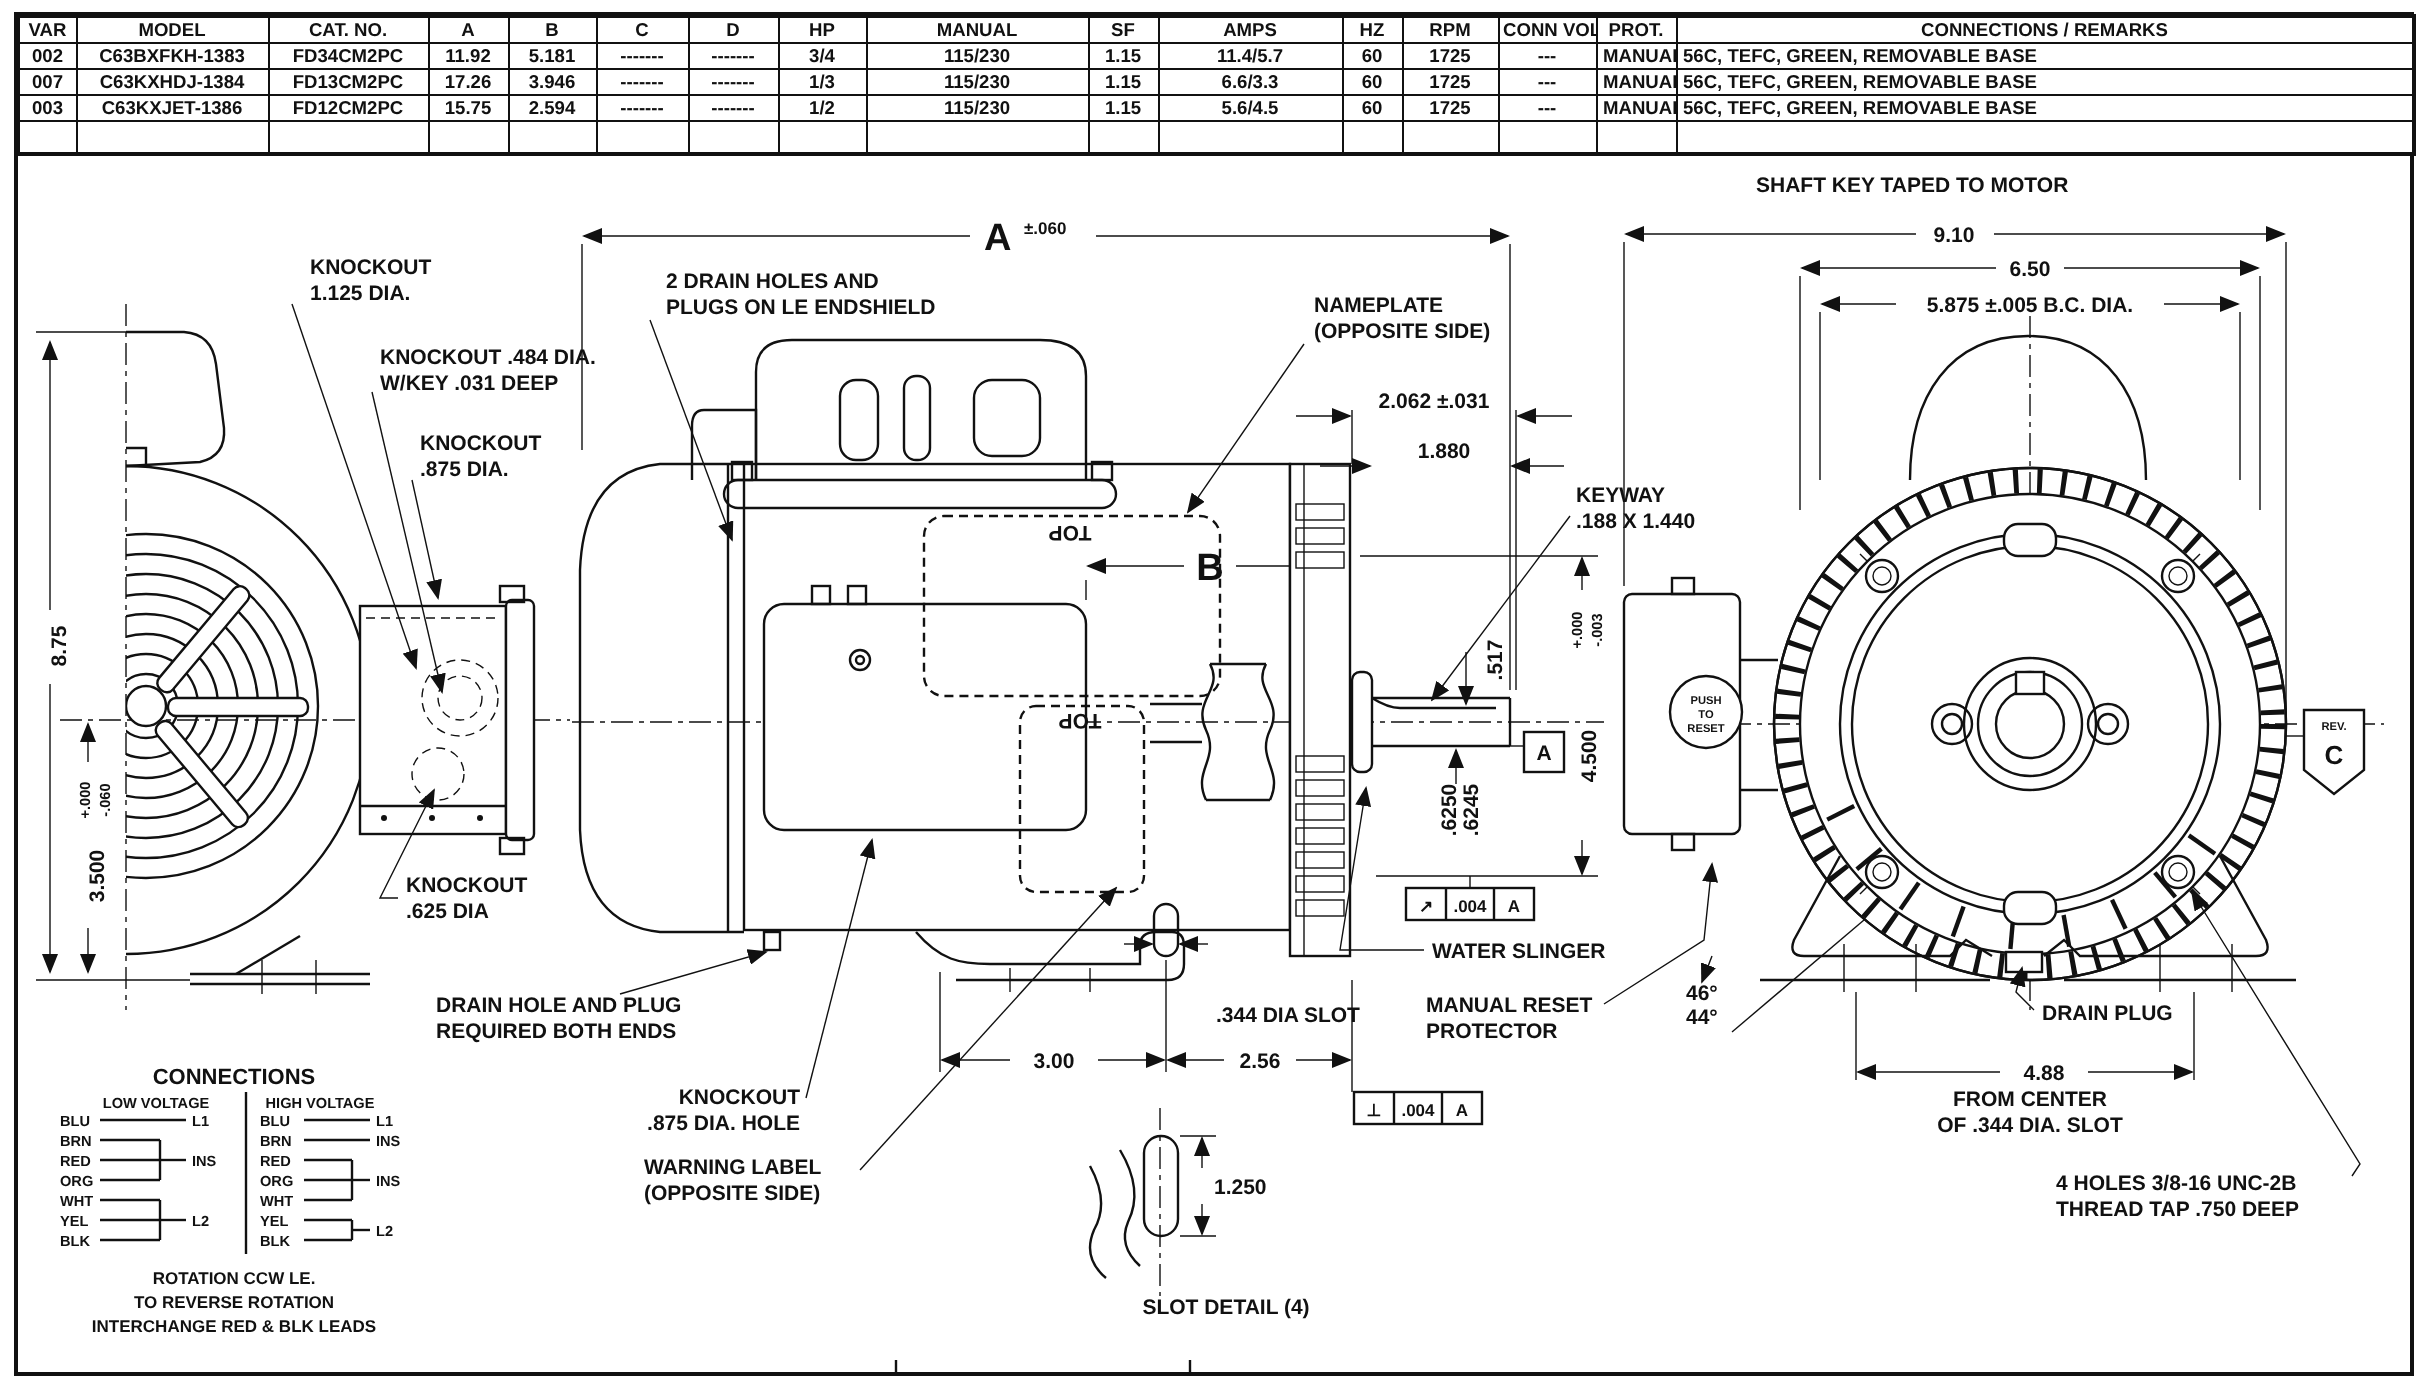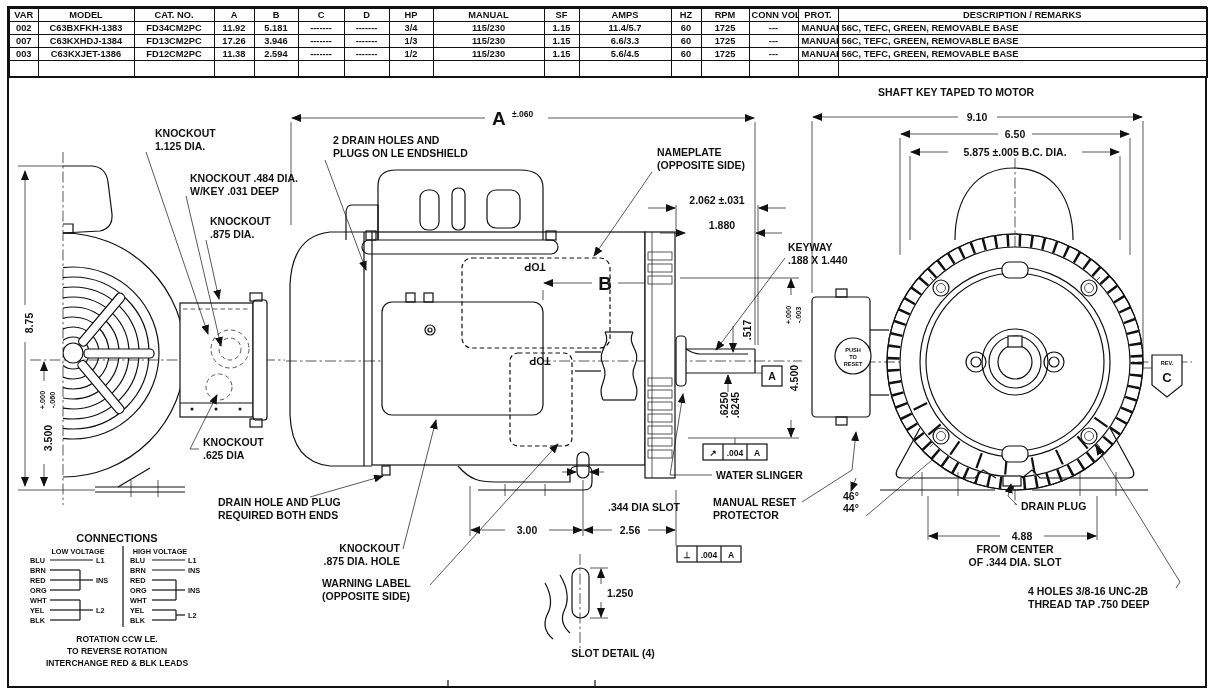--- a/index.html
+++ b/index.html
@@ -55,21 +55,21 @@
       <th>C</th>
       <th>D</th>
       <th>HP</th>
       <th>MANUAL</th>
       <th>SF</th>
       <th>AMPS</th>
       <th>HZ</th>
       <th>RPM</th>
       <th>CONN VOLTS</th>
       <th>PROT.</th>
-      <th>DESCRIPTION / REMARKS</th>
+      <th>CONNECTIONS / REMARKS</th>
     </tr>
   </thead>
   <tbody>
     <tr>
       <td>002</td>
       <td>C63BXFKH-1383</td>
       <td>FD34CM2PC</td>
       <td>11.92</td>
       <td>5.181</td>
       <td>-------</td>
@@ -99,21 +99,21 @@
       <td>60</td>
       <td>1725</td>
       <td>---</td>
       <td class="l">MANUAL</td>
       <td class="l">56C, TEFC, GREEN, REMOVABLE BASE</td>
     </tr>
     <tr>
       <td>003</td>
       <td>C63KXJET-1386</td>
       <td>FD12CM2PC</td>
-      <td>11.38</td>
+      <td>15.75</td>
       <td>2.594</td>
       <td>-------</td>
       <td>-------</td>
       <td>1/2</td>
       <td>115/230</td>
       <td>1.15</td>
       <td>5.6/4.5</td>
       <td>60</td>
       <td>1725</td>
       <td>---</td>

